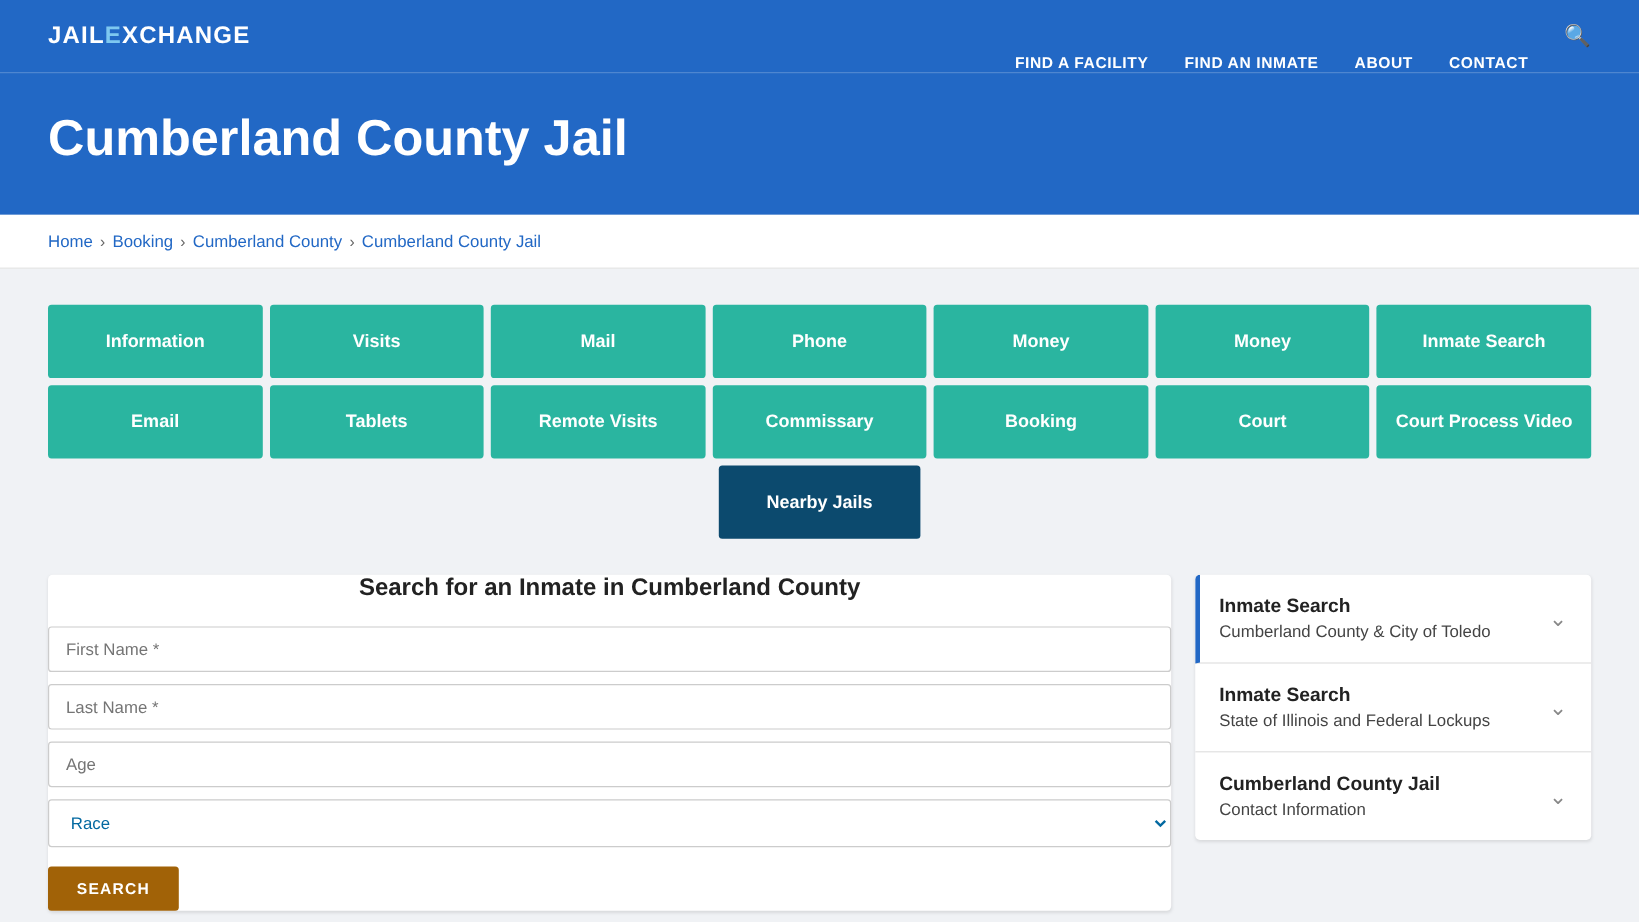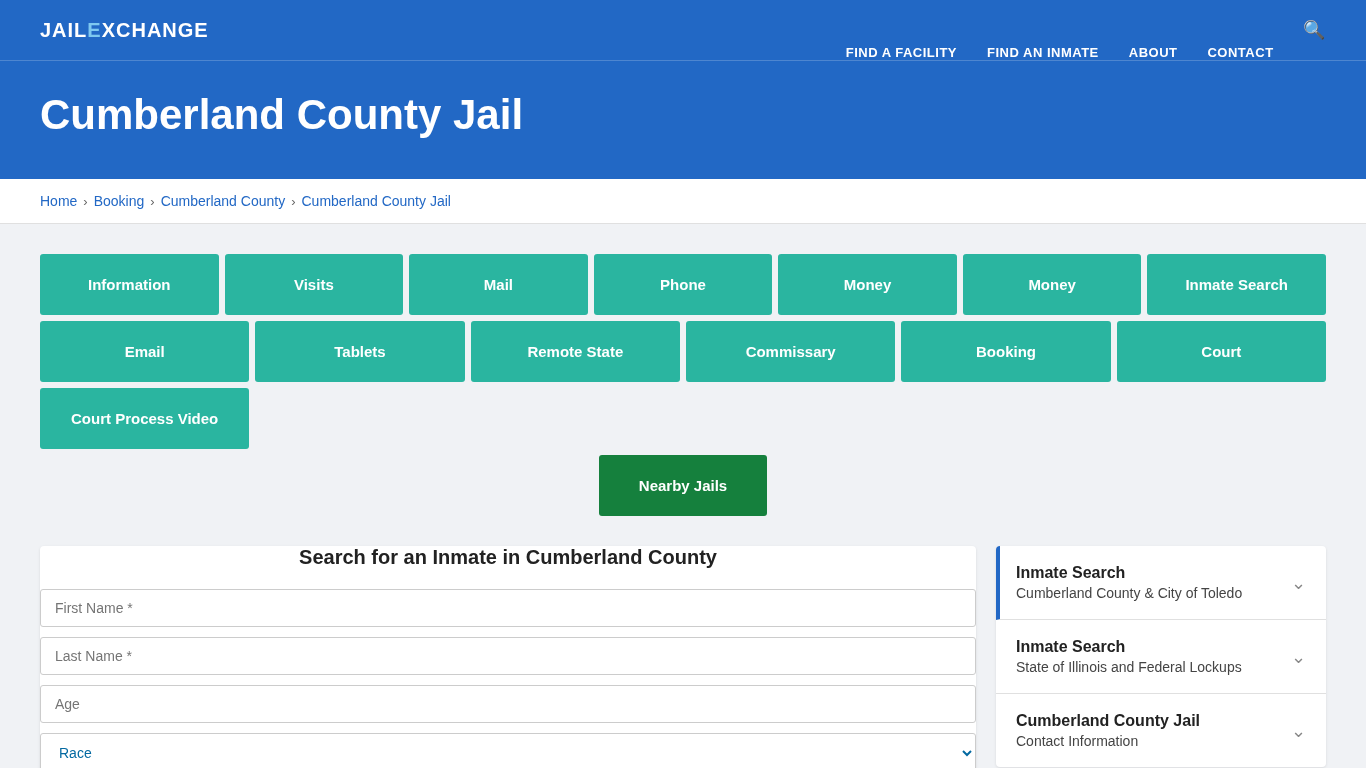--- a/index.html
+++ b/index.html
@@ -57,21 +57,21 @@
 
     
     .btn-grid {
       display: grid;
       grid-template-columns: repeat(7, 1fr);
       gap: 6px;
       margin-bottom: 6px;
     }
     .btn-grid-row2 {
       display: grid;
-      grid-template-columns: repeat(6, 1fr);
+      grid-template-columns: repeat(7, 1fr);
       gap: 6px;
       margin-bottom: 6px;
     }
     .btn-grid-row3 {
       display: flex;
       justify-content: center;
       gap: 6px;
       margin-bottom: 30px;
     }
     .grid-btn {
@@ -80,21 +80,21 @@
       border: none;
       padding: 22px 10px;
       font-size: 15px;
       font-weight: 600;
       cursor: pointer;
       border-radius: 3px;
       text-align: center;
       transition: background 0.2s;
     }
     .grid-btn-wide {
-      background: #15803d;
+      background: #0c4a6e;
       color: white;
       border: none;
       padding: 22px 40px;
       font-size: 15px;
       font-weight: 600;
       cursor: pointer;
       border-radius: 3px;
       text-align: center;
     }
 
@@ -139,26 +139,26 @@
       padding: 10px 14px;
       font-size: 14px;
       border-radius: 3px;
       flex: 1;
       min-width: 100px;
       color: #0369a1;
       background: white;
       -webkit-appearance: auto;
     }
     .search-btn {
-      background: #15803d;
+      background: #a16207;
       color: white;
       border: none;
       padding: 11px 24px;
       font-size: 13px;
-      font-weight: 400;
+      font-weight: 700;
       border-radius: 3px;
       cursor: pointer;
       letter-spacing: 1px;
       text-transform: uppercase;
     }
 
     
     .sidebar-cards {
       width: 330px;
       display: flex;
@@ -253,21 +253,21 @@
     <button class="grid-btn">Mail</button>
     <button class="grid-btn">Phone</button>
     <button class="grid-btn">Money</button>
     <button class="grid-btn">Money</button>
     <button class="grid-btn">Inmate Search</button>
   </div>
 
   <div class="btn-grid-row2">
     <button class="grid-btn">Email</button>
     <button class="grid-btn">Tablets</button>
-    <button class="grid-btn">Remote State</button>
+    <button class="grid-btn">Remote Visits</button>
     <button class="grid-btn">Commissary</button>
     <button class="grid-btn">Booking</button>
     <button class="grid-btn">Court</button>
     <button class="grid-btn">Court Process Video</button>
   </div>
 
   <div class="btn-grid-row3">
     <button class="grid-btn-wide">Nearby Jails</button>
   </div>
 

